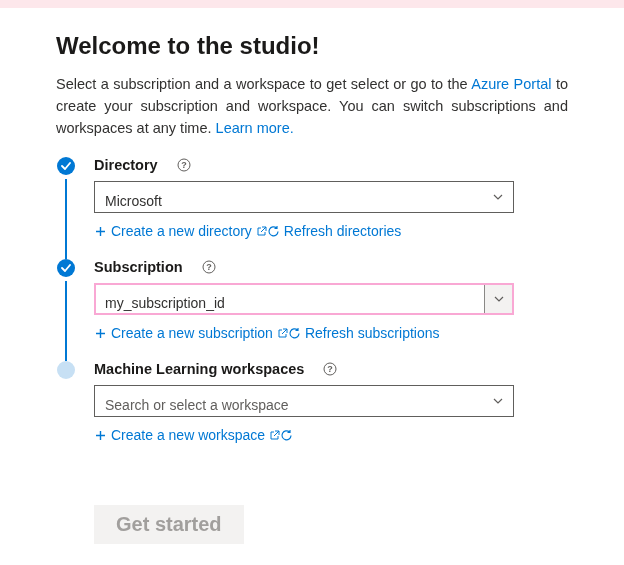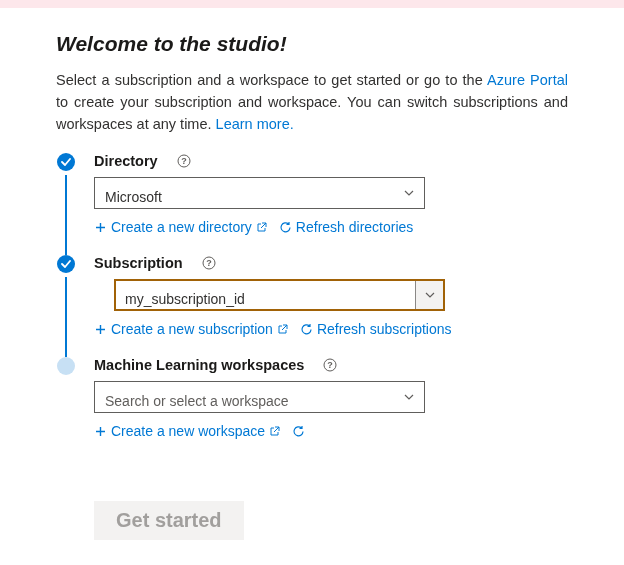--- a/index.html
+++ b/index.html
@@ -13,25 +13,24 @@
     position: relative;
   }
   .pink-bar {
     height: 8px;
     background: #fde7eb;
   }
   .container {
     padding: 24px 56px 0 56px;
   }
   h1 {
-    font-size: 21px;
+    font-size: 24px;
     font-weight: 700;
     margin-bottom: 14px;
     color: #1b1a19;
-    font-style: italic;
   }
   .intro {
     font-size: 14.5px;
     line-height: 1.5;
     color: #323130;
     margin-bottom: 18px;
     text-align: justify;
   }
   .intro a {
     color: #0078d4;
@@ -87,21 +86,21 @@
     color: #1b1a19;
   }
   .info-icon {
     display: inline-flex;
     width: 14px;
     height: 14px;
     color: #605e5c;
   }
   .select {
     position: relative;
-    width: 331px;
+    width: 420px;
     height: 32px;
     border: 1px solid #605e5c;
     background: #fff;
     display: flex;
     align-items: center;
     padding: 8px 32px 0 10px;
     font-size: 14px;
     color: #323130;
     cursor: pointer;
   }
@@ -110,37 +109,36 @@
     right: 0;
     top: 0;
     width: 30px;
     height: 100%;
     display: flex;
     align-items: center;
     justify-content: center;
     color: #605e5c;
   }
   .select.focus {
-    border: 2px solid #a16207;
+    border: 2px solid #f9a8d4;
     padding-left: 9px;
-    margin-left: 20px;
   }
   .select.focus .chev {
     background: #f3f2f1;
     border-left: 1px solid #8a8886;
     width: 28px;
     right: 0;
     top: 0;
     bottom: 0;
     height: auto;
   }
   .select .placeholder { color: #605e5c; }
   .actions {
     display: flex;
-    gap: 12px;
+    gap: 0;
     margin-top: 10px;
     font-size: 14px;
   }
   .action {
     display: flex;
     align-items: center;
     gap: 4px;
     color: #0078d4;
     cursor: pointer;
   }
@@ -163,21 +161,21 @@
 </head>
 <body>
 
 <div class="pink-bar"></div>
 
 <div class="container">
 
   <h1>Welcome to the studio!</h1>
 
   <p class="intro">
-    <span>Select a subscription and a workspace to get started or go to the </span><a href="#">Azure Portal</a><span> to create your subscription and workspace. You can switch subscriptions and workspaces at any time. </span><a href="#">Learn more.</a>
+    <span>Select a subscription and a workspace to get select or go to the </span><a href="#">Azure Portal</a><span> to create your subscription and workspace. You can switch subscriptions and workspaces at any time. </span><a href="#">Learn more.</a>
   </p>
 
   <div class="step">
     <div class="step-indicator">
       <div class="step-dot">
         <svg width="10" height="10" viewBox="0 0 10 10">
             <path d="M1 5 L4 8 L9 2" stroke="#fff" stroke-width="1.8" fill="none" stroke-linecap="round" stroke-linejoin="round"></path>
           </svg>
       </div>
       <div class="step-line"></div>

